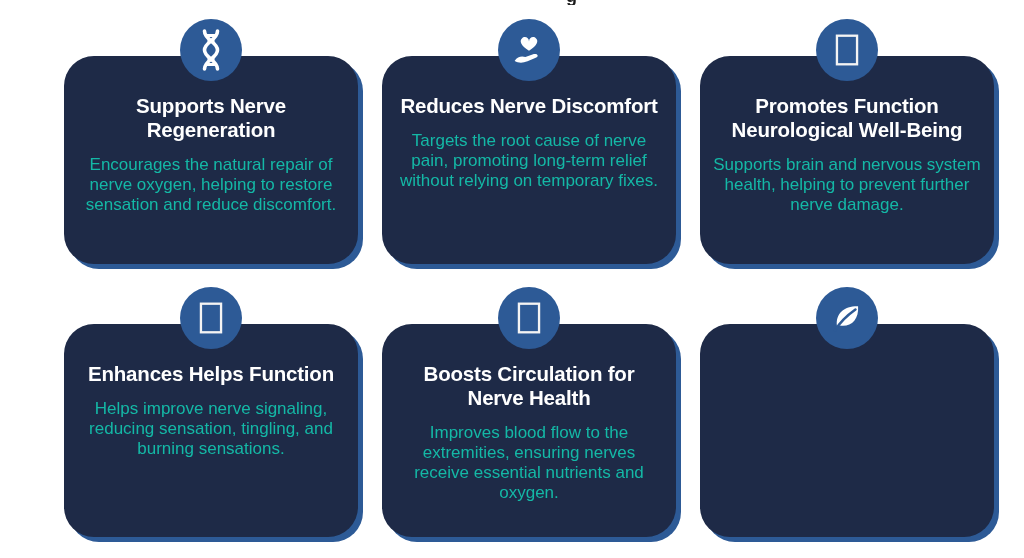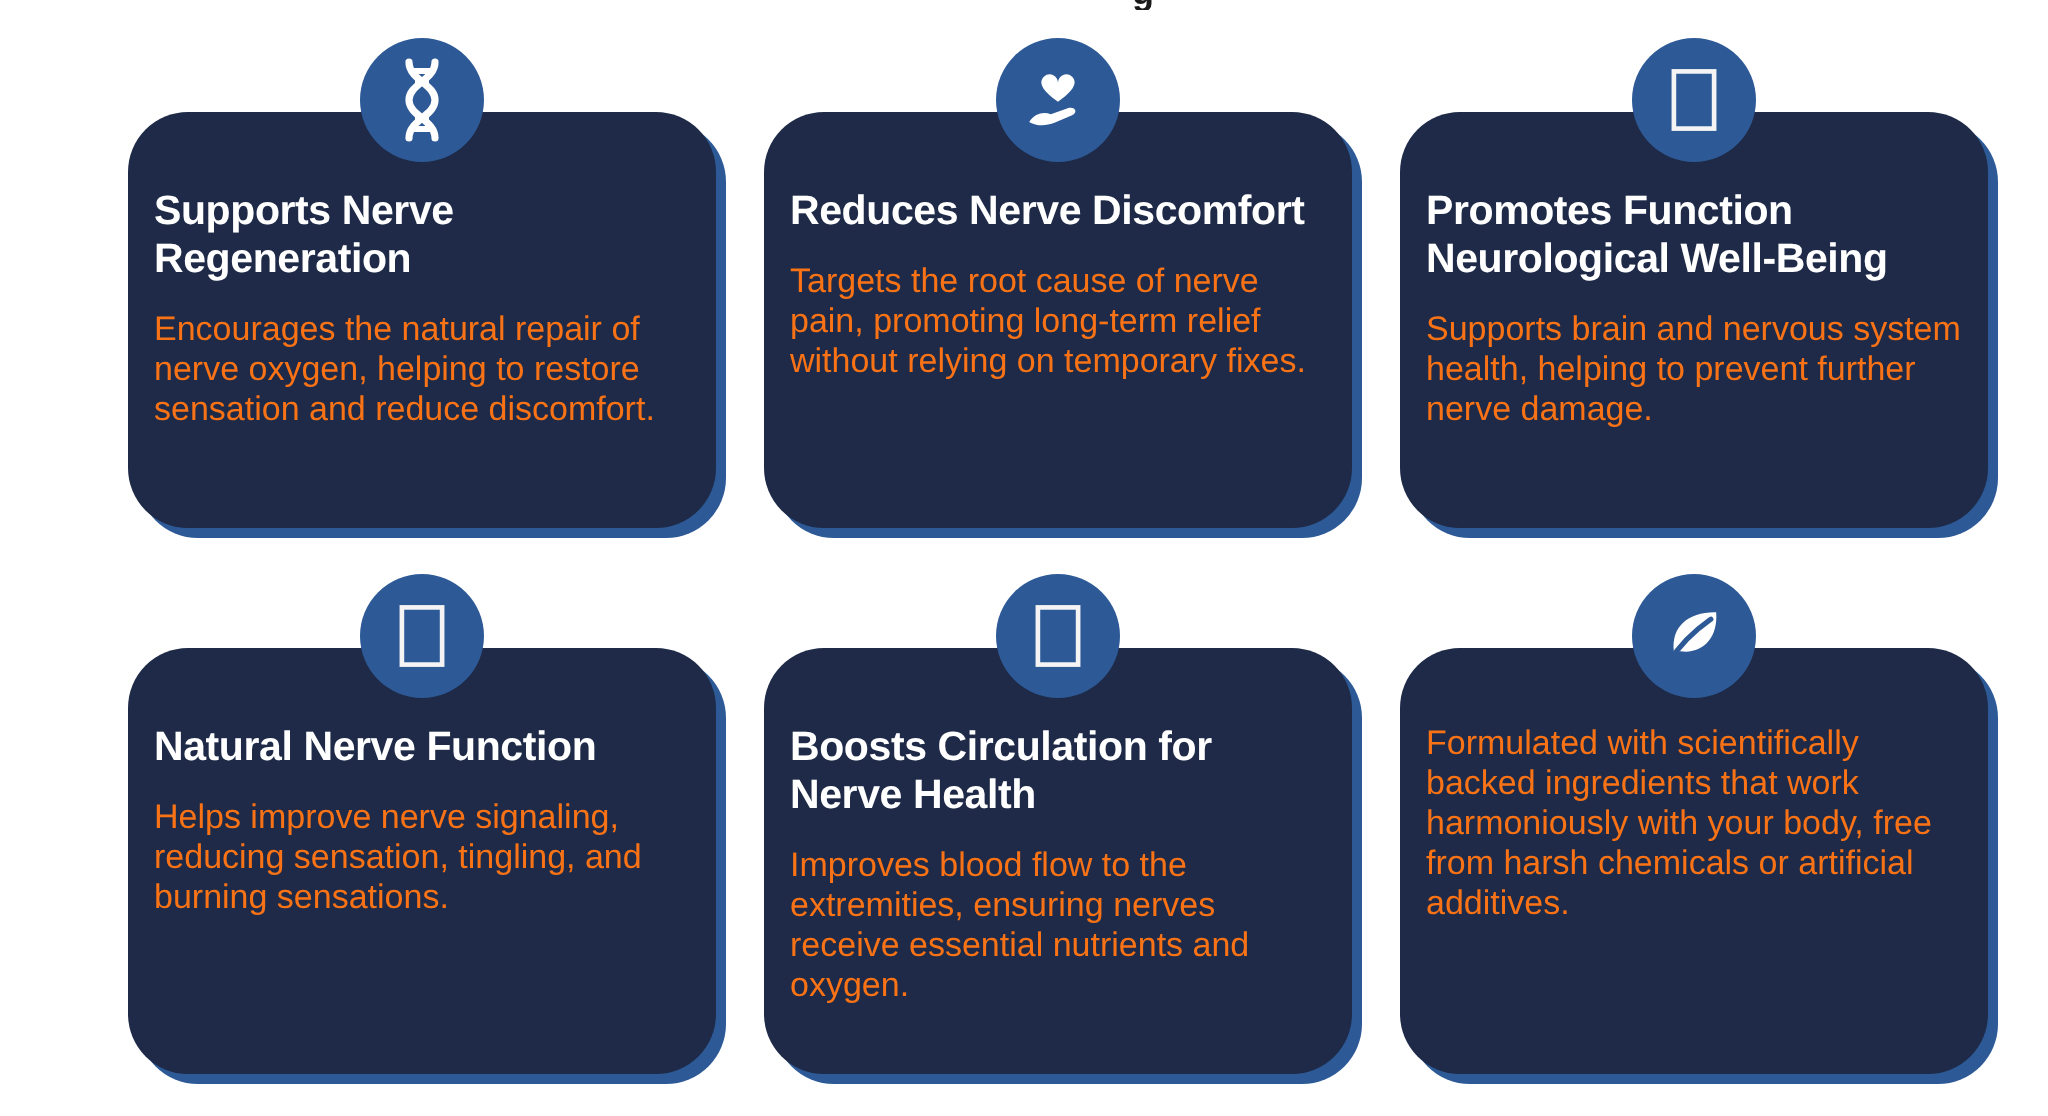--- a/index.html
+++ b/index.html
@@ -54,36 +54,37 @@
     z-index: 2;
   }
   .card {
     width: 100%;
     box-sizing: border-box;
     min-height: 208px;
     background: #1e2a47;
     border-radius: 30px;
     box-shadow: 5px 5px 0 0 #2d5a96;
     padding: 38px 13px 16px 13px;
+    text-align: center;
     color: #ffffff;
   }
   .cell:nth-child(n+4) .card { min-height: 213px; }
   .card h3 {
     margin: 0 0 13px 0;
     font-size: 20.5px;
     line-height: 1.17;
     font-weight: 700;
     letter-spacing: -0.2px;
     color: #ffffff;
   }
   .card p {
     margin: 0;
     font-size: 17px;
     line-height: 1.17;
-    color: #f97316;
+    color: #14b8a6;
   }
 </style>
 </head>
 <body>
 
 <div class="stage">
 
   <div class="heading-remnant">
     <span>g</span>
   </div>
@@ -132,21 +133,21 @@
       </div>
     </div>
 
     <div class="cell">
       <div class="badge">
           <svg width="34" height="36" viewBox="0 0 32 34" fill="none">
             <rect x="6.5" y="3.5" width="19" height="27" stroke="#f4f4f4" stroke-width="2.2" fill="none"></rect>
           </svg>
         </div>
       <div class="card">
-        <h3>Natural Nerve Function</h3>
+        <h3>Enhances Helps Function</h3>
         <p>Helps improve nerve signaling, reducing sensation, tingling, and burning sensations.</p>
       </div>
     </div>
 
     <div class="cell">
       <div class="badge">
           <svg width="34" height="36" viewBox="0 0 32 34" fill="none">
             <rect x="6.5" y="3.5" width="19" height="27" stroke="#f4f4f4" stroke-width="2.2" fill="none"></rect>
           </svg>
         </div>
@@ -157,18 +158,17 @@
     </div>
 
     <div class="cell">
       <div class="badge">
           <svg width="38" height="38" viewBox="0 0 36 36" fill="none">
             <path d="M8.5 25.5 C7 13.5 15.5 6.5 28.5 6.8 C29.5 19.5 21.5 26.8 11.5 25.2 Z" fill="#fff"></path>
             <path d="M6.5 30 C11 22.5 17.5 16 26 10" stroke="#2d5a96" stroke-width="2.4" fill="none" stroke-linecap="round"></path>
           </svg>
         </div>
       <div class="card">
-        <p>Formulated with scientifically backed ingredients that work harmoniously with your body, free from harsh chemicals or artificial additives.</p>
       </div>
     </div>
 
   </div>
 </div>
 
 </body></html>

